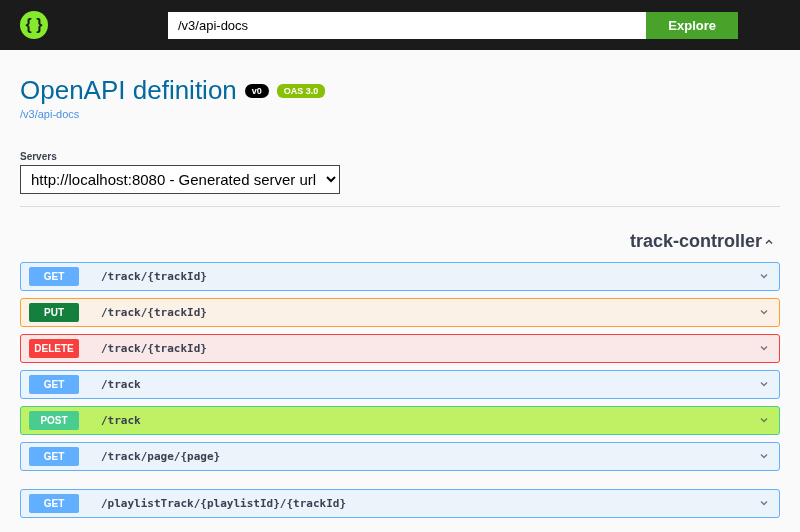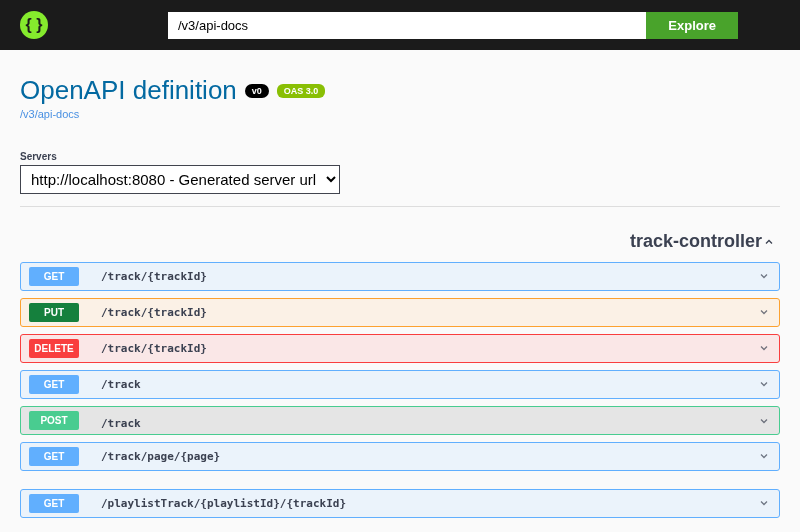--- a/index.html
+++ b/index.html
@@ -29,21 +29,21 @@
 .endpoint { border: 1px solid; border-radius: 3px; margin-bottom: 7px; display: flex; align-items: center; padding: 4px 8px; cursor: pointer; }
 .method { color: #fff; font-size: 10px; font-weight: bold; padding: 4px 0; border-radius: 2px; min-width: 50px; text-align: center; margin-right: 22px; }
 .path { font-family: ui-monospace, Menlo, monospace; font-size: 11px; font-weight: bold; color: #3b4151; flex: 1; }
 .ep-chevron { opacity: 0.7; }
 .ep-get { background: #ebf3fb; border-color: #61affe; }
 .ep-get .method { background: #61affe; }
 .ep-put { background: #fbf1e6; border-color: #fca130; }
 .ep-put .method { background: #15803d; }
 .ep-delete { background: #fae7e7; border-color: #f93e3e; }
 .ep-delete .method { background: #f93e3e; }
-.ep-post { background: #e5e5e5; border-color: #49cc90; align-items: flex-end; }
+.ep-post { background: #bef264; border-color: #49cc90; }
 .ep-post .method { background: #49cc90; }
 svg { display: block; }
 </style>
 </head>
 <body>
 
 <div class="topbar">
   <div class="logo">
     <div class="logo-mark">{ }</div>
   </div>

